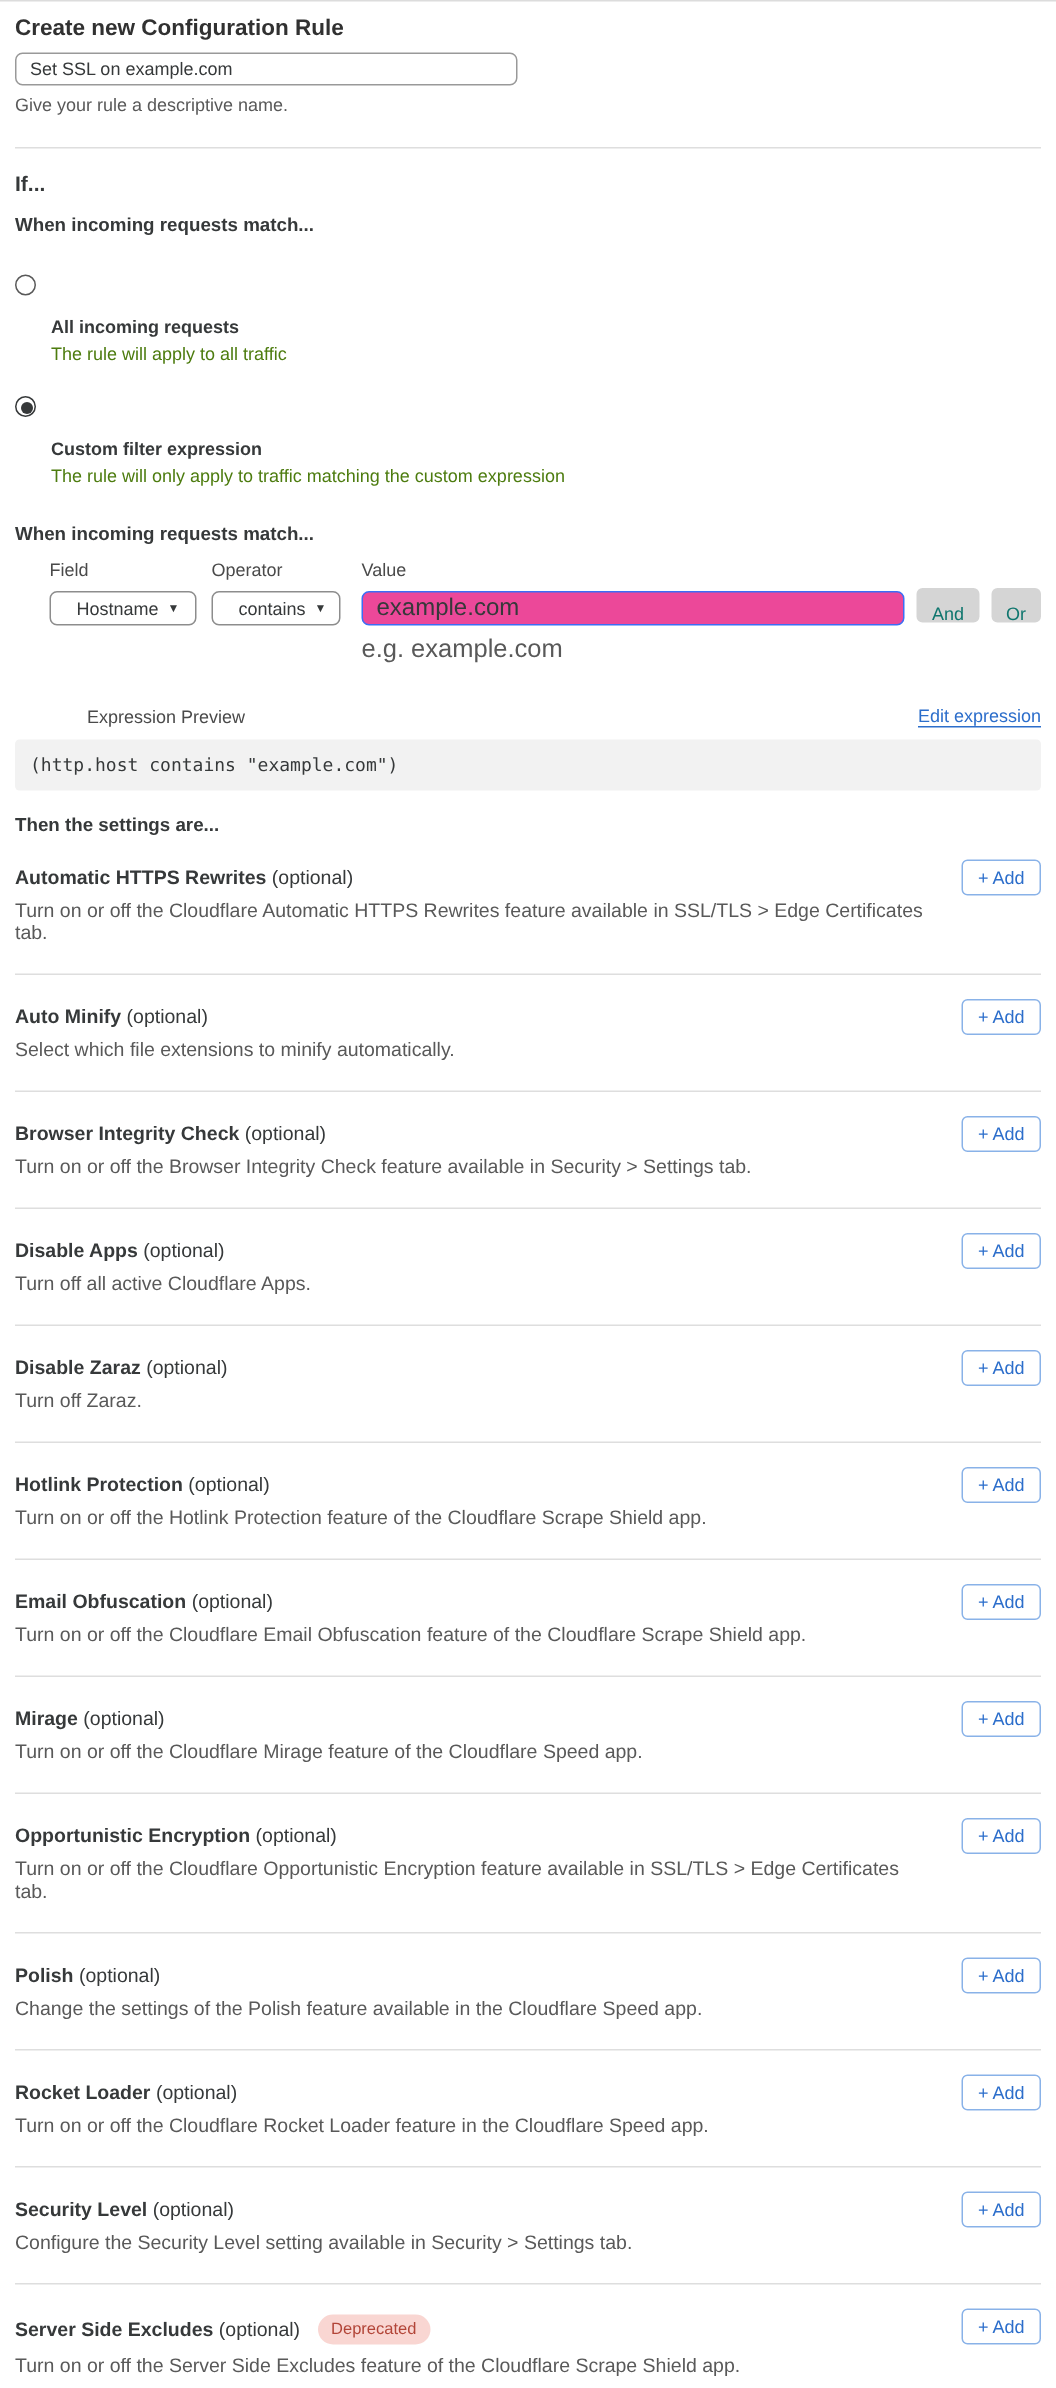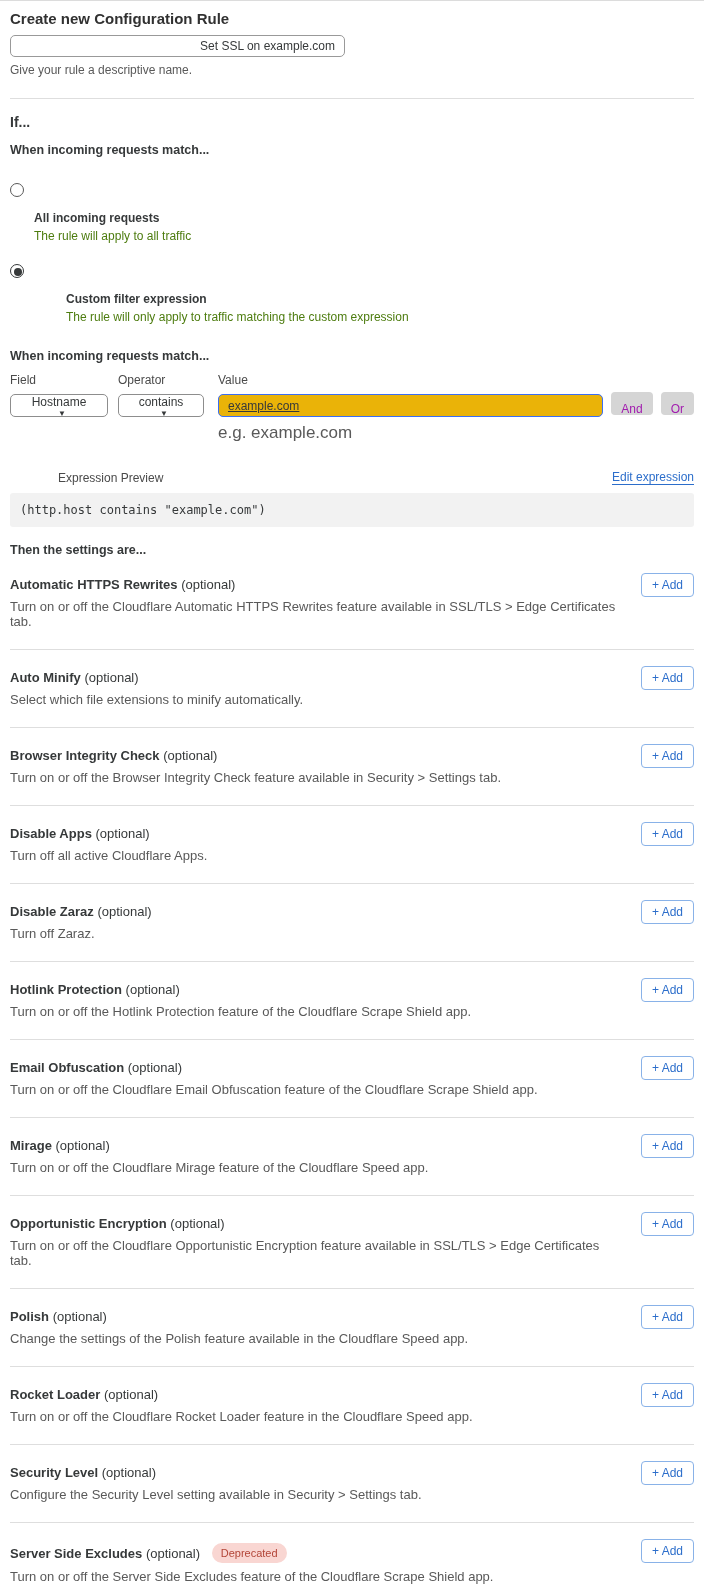--- a/index.html
+++ b/index.html
@@ -23,31 +23,30 @@
     width: 335px;
     height: 22px;
     border: 1px solid #999;
     border-radius: 5px;
     padding: 0 9px;
     font-size: 12px;
     font-family: "Liberation Sans", sans-serif;
     color: #36393a;
     background: #fff;
     outline: none;
-    text-align: right;
   }
   .helper-text { font-size: 12px; color: #595959; margin-top: 6px; }
 
   .divider { border: none; border-top: 1px solid #dedede; margin-top: 21px; }
 
   .if-heading { font-size: 14px; font-weight: bold; margin-top: 15px; }
   .match-heading { font-size: 12.5px; font-weight: bold; margin-top: 13px; }
 
   .radio-option { margin-top: 26px; display: flex; align-items: flex-start; cursor: pointer; }
-  .radio-option + .radio-option { margin-top: 21px; gap: 32px; }
+  .radio-option + .radio-option { margin-top: 21px; }
   .radio {
     width: 14px; height: 14px;
     border: 1px solid #595959;
     border-radius: 50%;
     margin-right: 10px;
     margin-top: 0px;
     flex: 0 0 auto;
     position: relative;
     background: #fff;
   }
@@ -58,68 +57,66 @@
     left: 3px; top: 3px;
     width: 8px; height: 8px;
     border-radius: 50%;
     background: #36393a;
   }
   .radio-texts { flex: 1; }
   .radio-label { font-size: 12px; font-weight: bold; color: #36393a; line-height: 14px; margin-top: 28px; }
   .radio-desc { font-size: 12px; color: #4d7c0f; margin-top: 4px; }
 
   .builder-heading { margin-top: 25px; }
-  .builder-row { display: flex; align-items: flex-start; margin-top: 10px; }
+  .builder-row { display: flex; align-items: flex-start; margin-top: 10px; margin-left: 23px; }
   .builder-col { display: flex; flex-direction: column; }
   .builder-col .field-label { margin-bottom: 7px; }
   .col-field { width: 98px; margin-right: 10px; }
   .col-operator { width: 86px; margin-right: 14px; }
   .col-value { flex: 1; }
 
   .select-box {
     height: 23px;
     border: 1px solid #8d8d8d;
     border-radius: 5px;
     background: #fff;
     display: flex;
     align-items: center;
     justify-content: space-between;
     padding: 0 17px;
     font-size: 12px;
     color: #36393a;
     cursor: pointer;
-    flex-direction: column;
   }
   .select-caret { font-size: 8px; color: #36393a; margin-left: 6px; }
 
   .value-input {
     height: 23px;
     width: 100%;
     border: 1px solid #3b6ef5;
     border-radius: 5px;
-    background: #eab308;
+    background: #ec4899;
     padding: 0 9px;
-    font-size: 12px;
+    font-size: 16px;
     font-family: "Liberation Sans", sans-serif;
     color: #36393a;
     outline: none;
-    text-decoration: underline;
   }
   .value-helper { font-size: 17px; color: #595959; margin-top: 6px; }
 
   .andor-group { display: flex; gap: 8px; margin-left: 8px; padding-top: 19px; }
   .andor-btn {
     height: 23px;
     padding: 10px 10px;
     background: #d5d5d5;
     border: none;
     border-radius: 4px;
     font-size: 12px;
     font-family: "Liberation Sans", sans-serif;
-    color: #a21caf;
+    color: #0f766e;
     cursor: pointer;
   }
 
   .preview-header { display: flex; justify-content: space-between; align-items: flex-end; margin-top: 27px; }
   .preview-label { font-size: 12px; color: #4a4a4a; margin-left: 48px; }
   .edit-link {
     font-size: 12px;
     color: #2c6ecb;
     text-decoration: none;
     border-bottom: 1px solid #2c6ecb;

